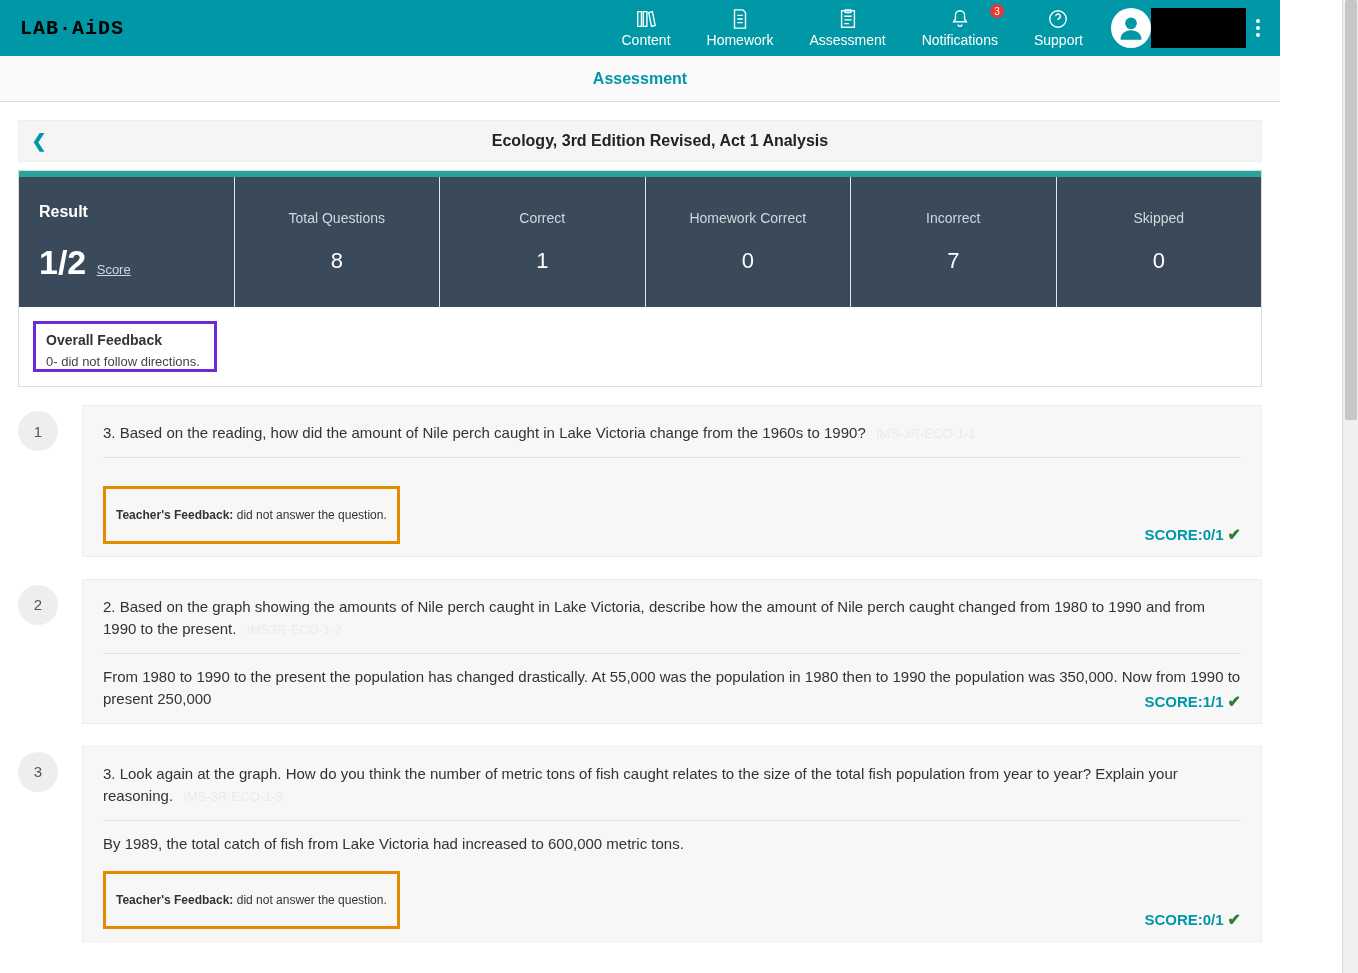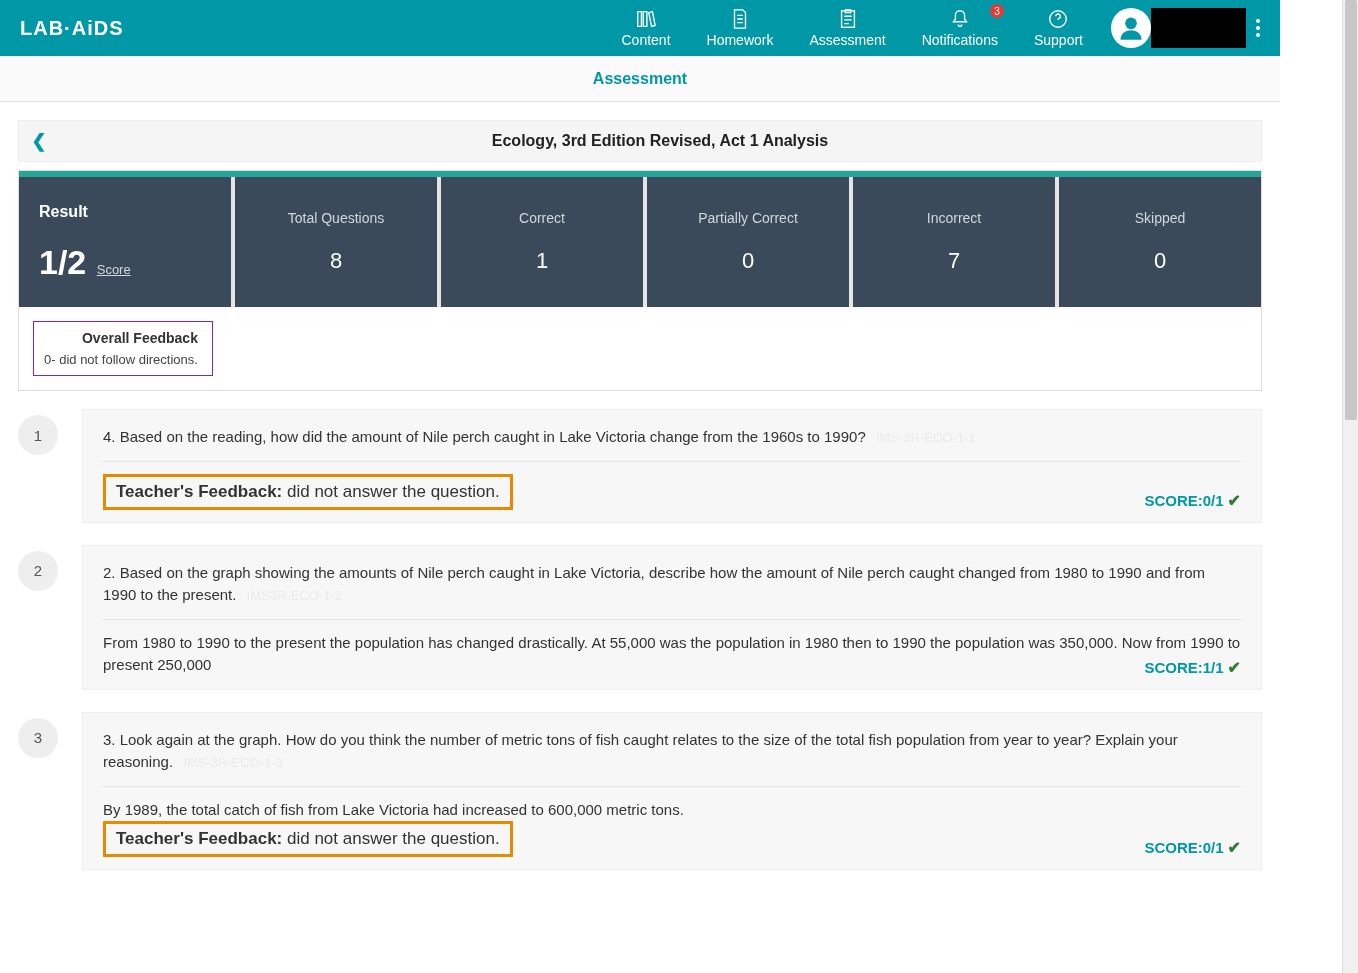--- a/index.html
+++ b/index.html
@@ -1,21 +1,21 @@
 <!DOCTYPE html>
 <html><head>
 <meta charset="utf-8">
 <style>
 * { margin: 0; padding: 0; box-sizing: border-box; }
 body { font-family: "Segoe UI", Arial, sans-serif; background: #fff; color: #333; }
 .page { width: 1280px; margin: 0; position: relative; }
 
 
 .topbar { background: #0097a7; height: 56px; display: flex; align-items: center; padding: 0 20px; color: #fff; }
-.logo { font-weight: 900; font-size: 20px; letter-spacing: 1px; color:#ffffff; }
+.logo { font-weight: 900; font-size: 20px; letter-spacing: 1px; color:#000000;font-family:Liberation Mono, monospace; }
 .nav-spacer { flex: 1; }
 .nav-item { display: flex; flex-direction: column; align-items: center; justify-content: center; padding: 0 18px; font-size: 14px; cursor: pointer; position: relative; height:56px; }
 .nav-icon { width: 22px; height: 22px; display:flex; align-items:center; justify-content:center; margin-bottom:2px; }
 .nav-icon svg { stroke:#fff; fill:none; stroke-width:1.5; }
 .badge { position: absolute; top: 4px; right: 12px; background: #e53935; color:#fff; font-size: 10px; min-width:14px; height:14px; border-radius:7px; display:flex; align-items:center; justify-content:center; padding:0 3px; }
 .user-block { display:flex; align-items:center; margin-left:10px; }
 .avatar { width:40px; height:40px; border-radius:50%; background:#fff; display:flex; align-items:center; justify-content:center; }
 .avatar svg { fill:#0097a7; }
 .username-box { width:95px; height:40px; background:#000; margin-left:0px; }
 .kebab { margin-left:10px; cursor:pointer; display:flex; flex-direction:column; gap:3px; }
@@ -28,43 +28,43 @@
 
 .content { padding: 18px 18px 0 18px; }
 .title-row { display:flex; align-items:center; background:#f5f5f5; height:42px; border:1px solid #eee; position:relative; }
 .back-chevron { width:40px; display:flex; align-items:center; justify-content:center; color:#0097a7; font-weight:bold; font-size:18px; cursor:pointer; }
 .assessment-title { flex:1; text-align:center; font-weight:700; font-size:16px; color:#222; }
 
 
 .results-wrapper { border:1px solid #ddd; margin-top:8px; }
 .results-accent { height:6px; background:#26a69a; }
 .results-bar { background:#3b4a5a; color:#fff; display:flex; height:130px; }
-.results-cell { flex:1; display:flex; flex-direction:column; align-items:center; justify-content:center; border-left:4px solid #e5e5e5; padding:10px; }
+.results-cell { flex:1; display:flex; flex-direction:column; align-items:center; justify-content:center; border-left:1px solid #e5e5e5; padding:10px; }
 .results-cell:first-child { border-left:none; align-items:flex-start; padding-left:20px; }
 .results-label { font-size:14px; color:#cfd8dc; margin-bottom:22px;}
 .results-cell:first-child .results-label { font-weight:700; color:#fff; font-size:16px; margin-bottom:22px; }
 .results-value { font-size:22px; }
 .score-big { font-size:34px; font-weight:700; display:inline; }
 .score-sub { font-size:13px; margin-left:6px; color:#cfd8dc;text-decoration:underline; }
 
 .overall-box { padding:14px; }
-.overall-inner { border:1px solid #6d28d9; display:inline-block; padding:8px 14px 8px 10px;text-align:right; }
+.overall-inner { border:3px solid #6d28d9; display:inline-block; padding:8px 14px 0 10px; }
 .overall-title { font-weight:700; font-size:14px; margin-bottom:6px; }
 .overall-text { font-size:13px; color:#444; }
 
 
 .questions { margin-top:18px; }
 .q-row { display:flex; margin-bottom:22px; }
 .q-num { width:40px; height:40px; border-radius:50%; background:#eee; color:#555; font-size:15px; display:flex; align-items:center; justify-content:center; margin-right:24px; flex-shrink:0; margin-top:6px; }
 .q-body { flex:1; background:#f7f7f7; border:1px solid #eee; padding:16px 20px 12px 20px; position:relative; }
 .q-text { font-size:15px; color:#333; line-height:1.5; }
 .q-code { color:#eaeaea; font-size:13px; margin-left:6px; }
 .q-divider { border:none; border-top:1px solid #e3e3e3; margin:12px 0; }
 .q-answer { font-size:15px; color:#333; line-height:1.5; }
-.feedback-box { border:3px solid #e68a00; display:inline-block; padding:5px 10px; margin-top:0; font-size:17px; }
+.feedback-box { border:3px solid #e68a00; display:inline-block; padding:19px 10px; margin-top:16px; font-size:12px; }
 .feedback-label { font-weight:700; }
 .score-line { position:absolute; right:20px; bottom:12px; color:#0097a7; font-size:15px; font-weight:600; display:flex; align-items:center;text-align:right; }
 .check { color:#2e7d32; margin-left:4px; font-size:16px; }
 
 
 .scrollbar-track { position:fixed; top:0; right:0; width:16px; height:100vh; background:#f0f0f0; border-left:1px solid #ddd; }
 .scrollbar-thumb { position:absolute; top:0; left:2px; width:12px; height:420px; background:#c7c7c7; border-radius:2px; }
 .scrollbar-arrow { position:absolute; left:0; width:16px; height:16px; display:flex; align-items:center; justify-content:center; font-size:10px; color:#666; }
 .scrollbar-arrow.up { top:0; }
 </style>
@@ -164,21 +164,21 @@
         </div>
         <div class="results-cell">
           <div class="results-label">Total Questions</div>
           <div class="results-value">8</div>
         </div>
         <div class="results-cell">
           <div class="results-label">Correct</div>
           <div class="results-value">1</div>
         </div>
         <div class="results-cell">
-          <div class="results-label">Partially Correct</div>
+          <div class="results-label">Homework Correct</div>
           <div class="results-value">0</div>
         </div>
         <div class="results-cell">
           <div class="results-label">Incorrect</div>
           <div class="results-value">7</div>
         </div>
         <div class="results-cell">
           <div class="results-label">Skipped</div>
           <div class="results-value">0</div>
         </div>
@@ -190,21 +190,21 @@
         </div>
       </div>
     </div>
 
     <div class="questions">
 
       <div class="q-row">
         <div class="q-num">1</div>
         <div class="q-body">
           <div class="q-text">
-            <span>4. Based on the reading, how did the amount of Nile perch caught in Lake Victoria change from the 1960s to 1990?</span>
+            <span>3. Based on the reading, how did the amount of Nile perch caught in Lake Victoria change from the 1960s to 1990?</span>
             <span class="q-code">IMS-3R-ECO-1-1</span>
           </div>
           <hr class="q-divider">
           <div class="feedback-box">
             <span class="feedback-label">Teacher's Feedback:</span>
             <span>did not answer the question.</span>
           </div>
           <div class="score-line">
             <span>SCORE: </span>
               <span>0/1</span>

